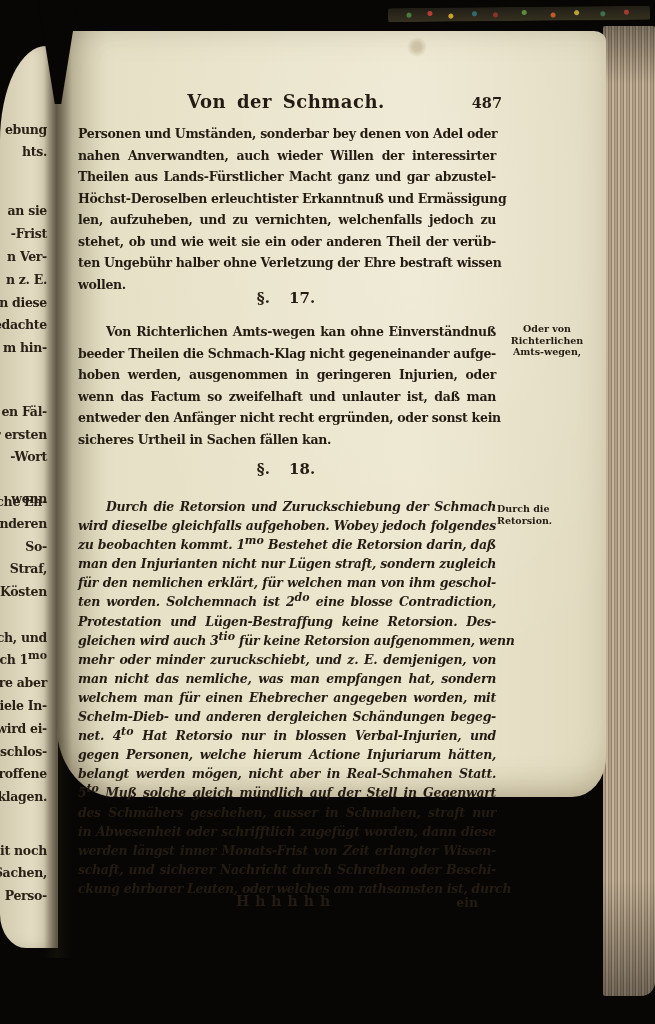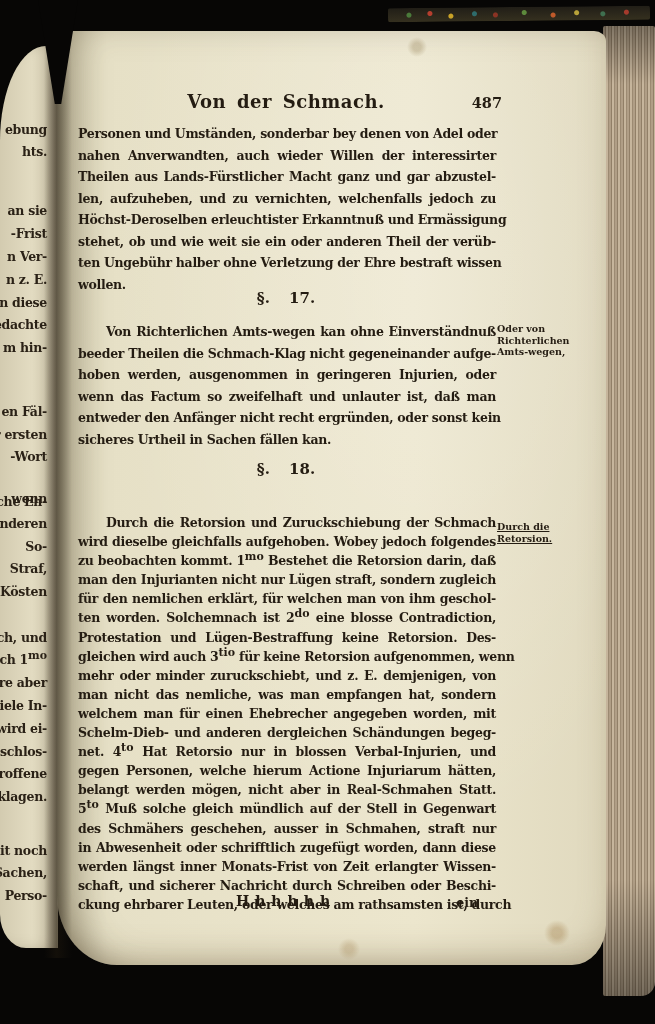--- a/index.html
+++ b/index.html
@@ -33,21 +33,21 @@
       repeating-linear-gradient(90deg,#b09e86 0 2px,#917f67 2px 3px,#c6b59c 3px 5px,#9c8a72 5px 6px);
     border-radius:2px 2px 14px 2px;
   }
   .left-page {
     position:absolute; left:0; top:46px; width:58px; height:902px;
     background:linear-gradient(90deg,#d3cbb0,#e3dcc2 55%,#d6ceb3);
     border-radius:46px 0 0 26px / 95px 0 0 34px;
     box-shadow:inset -14px 0 18px -8px rgba(60,48,30,.55);
   }
   .right-page {
-    position:absolute; left:57px; top:31px; width:549px; height:934px;
+    position:absolute; left:57px; top:31px; width:549px; height:766px;
     background:
       radial-gradient(circle at 500px 902px, rgba(146,104,44,.30) 0 5px, rgba(146,104,44,0) 13px),
       radial-gradient(circle at 292px 918px, rgba(146,104,44,.22) 0 4px, rgba(146,104,44,0) 11px),
       radial-gradient(circle at 360px 16px,  rgba(120,96,44,.25) 0 4px, rgba(120,96,44,0) 10px),
       radial-gradient(ellipse at 65% 25%, rgba(255,255,255,.22), rgba(255,255,255,0) 60%),
       linear-gradient(90deg,#cfc8ab 0,#e6e0c6 50px,#ece6cd 65%,#e0d9be 100%);
     border-radius:8px 12px 34px 60px / 8px 10px 40px 70px;
     box-shadow:inset 26px 0 40px -18px rgba(70,58,38,.55), inset -10px -22px 30px -14px rgba(140,120,85,.35);
   }
   .gutter-shadow {
@@ -67,35 +67,35 @@
   }
   .page-number { position:absolute; right:-8px; top:3px; font-size:14.5px; font-weight:bold; color:#241c12; }
   .textblock { position:absolute; left:21px; width:418px; color:#241c12; font-weight:bold; }
   .textblock .line {
     font-size:12.5px; letter-spacing:-0.3px; white-space:nowrap;
     text-align:justify; text-align-last:justify;
   }
   .para-cont  { top:92px;  line-height:21.5px; }
   .para-cont .line, .para-17 .line, .para-18 .line { line-height:inherit; }
   .para-17    { top:290px; line-height:21.5px; }
-  .para-18    { top:482px; line-height:19.1px; }
+  .para-18    { top:466px; line-height:19.1px;font-style:italic; }
   .line.indent { text-indent:28px; }
   .line.flush  { text-align-last:left; white-space:normal; }
   .sect-head {
     position:absolute; left:21px; width:416px; text-align:center;
     font-size:15px; font-weight:bold; word-spacing:14px; color:#241c12;
   }
   .head-17 { top:258px; }
   .head-18 { top:429px; }
   .margin-note {
     position:absolute; left:440px; width:100px; color:#241c12;
     font-weight:bold; font-size:9.5px; line-height:11.5px;
   }
-  .note-17 { top:292px; }
-  .note-18 { top:490px;text-decoration:underline; }
+  .note-17 { top:292px;text-align:center; }
+  .note-18 { top:472px; }
   .margin-note .line { white-space:nowrap; }
   .footer-row { position:absolute; left:21px; top:862px; width:416px; height:22px; }
   .signature-mark {
     display:block; text-align:center; font-size:14px; font-weight:bold;
     letter-spacing:6px; color:#241c12;
   }
   .catchword { position:absolute; right:16px; top:2px; font-size:12.5px; font-weight:bold; color:#241c12; }
   sup { font-size:11px; vertical-align:super; line-height:0; letter-spacing:0; }
   
   .frag {
@@ -149,22 +149,22 @@
 
     <div class="header-row">
       <span class="running-title">Von der Schmach.</span>
       <span class="page-number">487</span>
     </div>
 
     <div class="textblock para-cont">
         <div class="line">Personen und Umständen, sonderbar bey denen von Adel oder</div>
         <div class="line">nahen Anverwandten, auch wieder Willen der interessirter</div>
         <div class="line">Theilen aus Lands-Fürstlicher Macht ganz und gar abzustel-</div>
+        <div class="line">Höchst-Deroselben erleuchtister Erkanntnuß und Ermässigung</div>
         <div class="line">len, aufzuheben, und zu vernichten, welchenfalls jedoch zu</div>
-        <div class="line">Höchst-Deroselben erleuchtister Erkanntnuß und Ermässigung</div>
         <div class="line">stehet, ob und wie weit sie ein oder anderen Theil der verüb-</div>
         <div class="line">ten Ungebühr halber ohne Verletzung der Ehre bestraft wissen</div>
         <div class="line flush">wollen.</div>
       </div>
 
     <div class="sect-head head-17">§. 17.</div>
 
     <div class="textblock para-17">
         <div class="line indent">Von Richterlichen Amts-wegen kan ohne Einverständnuß</div>
         <div class="line">beeder Theilen die Schmach-Klag nicht gegeneinander aufge-</div>

